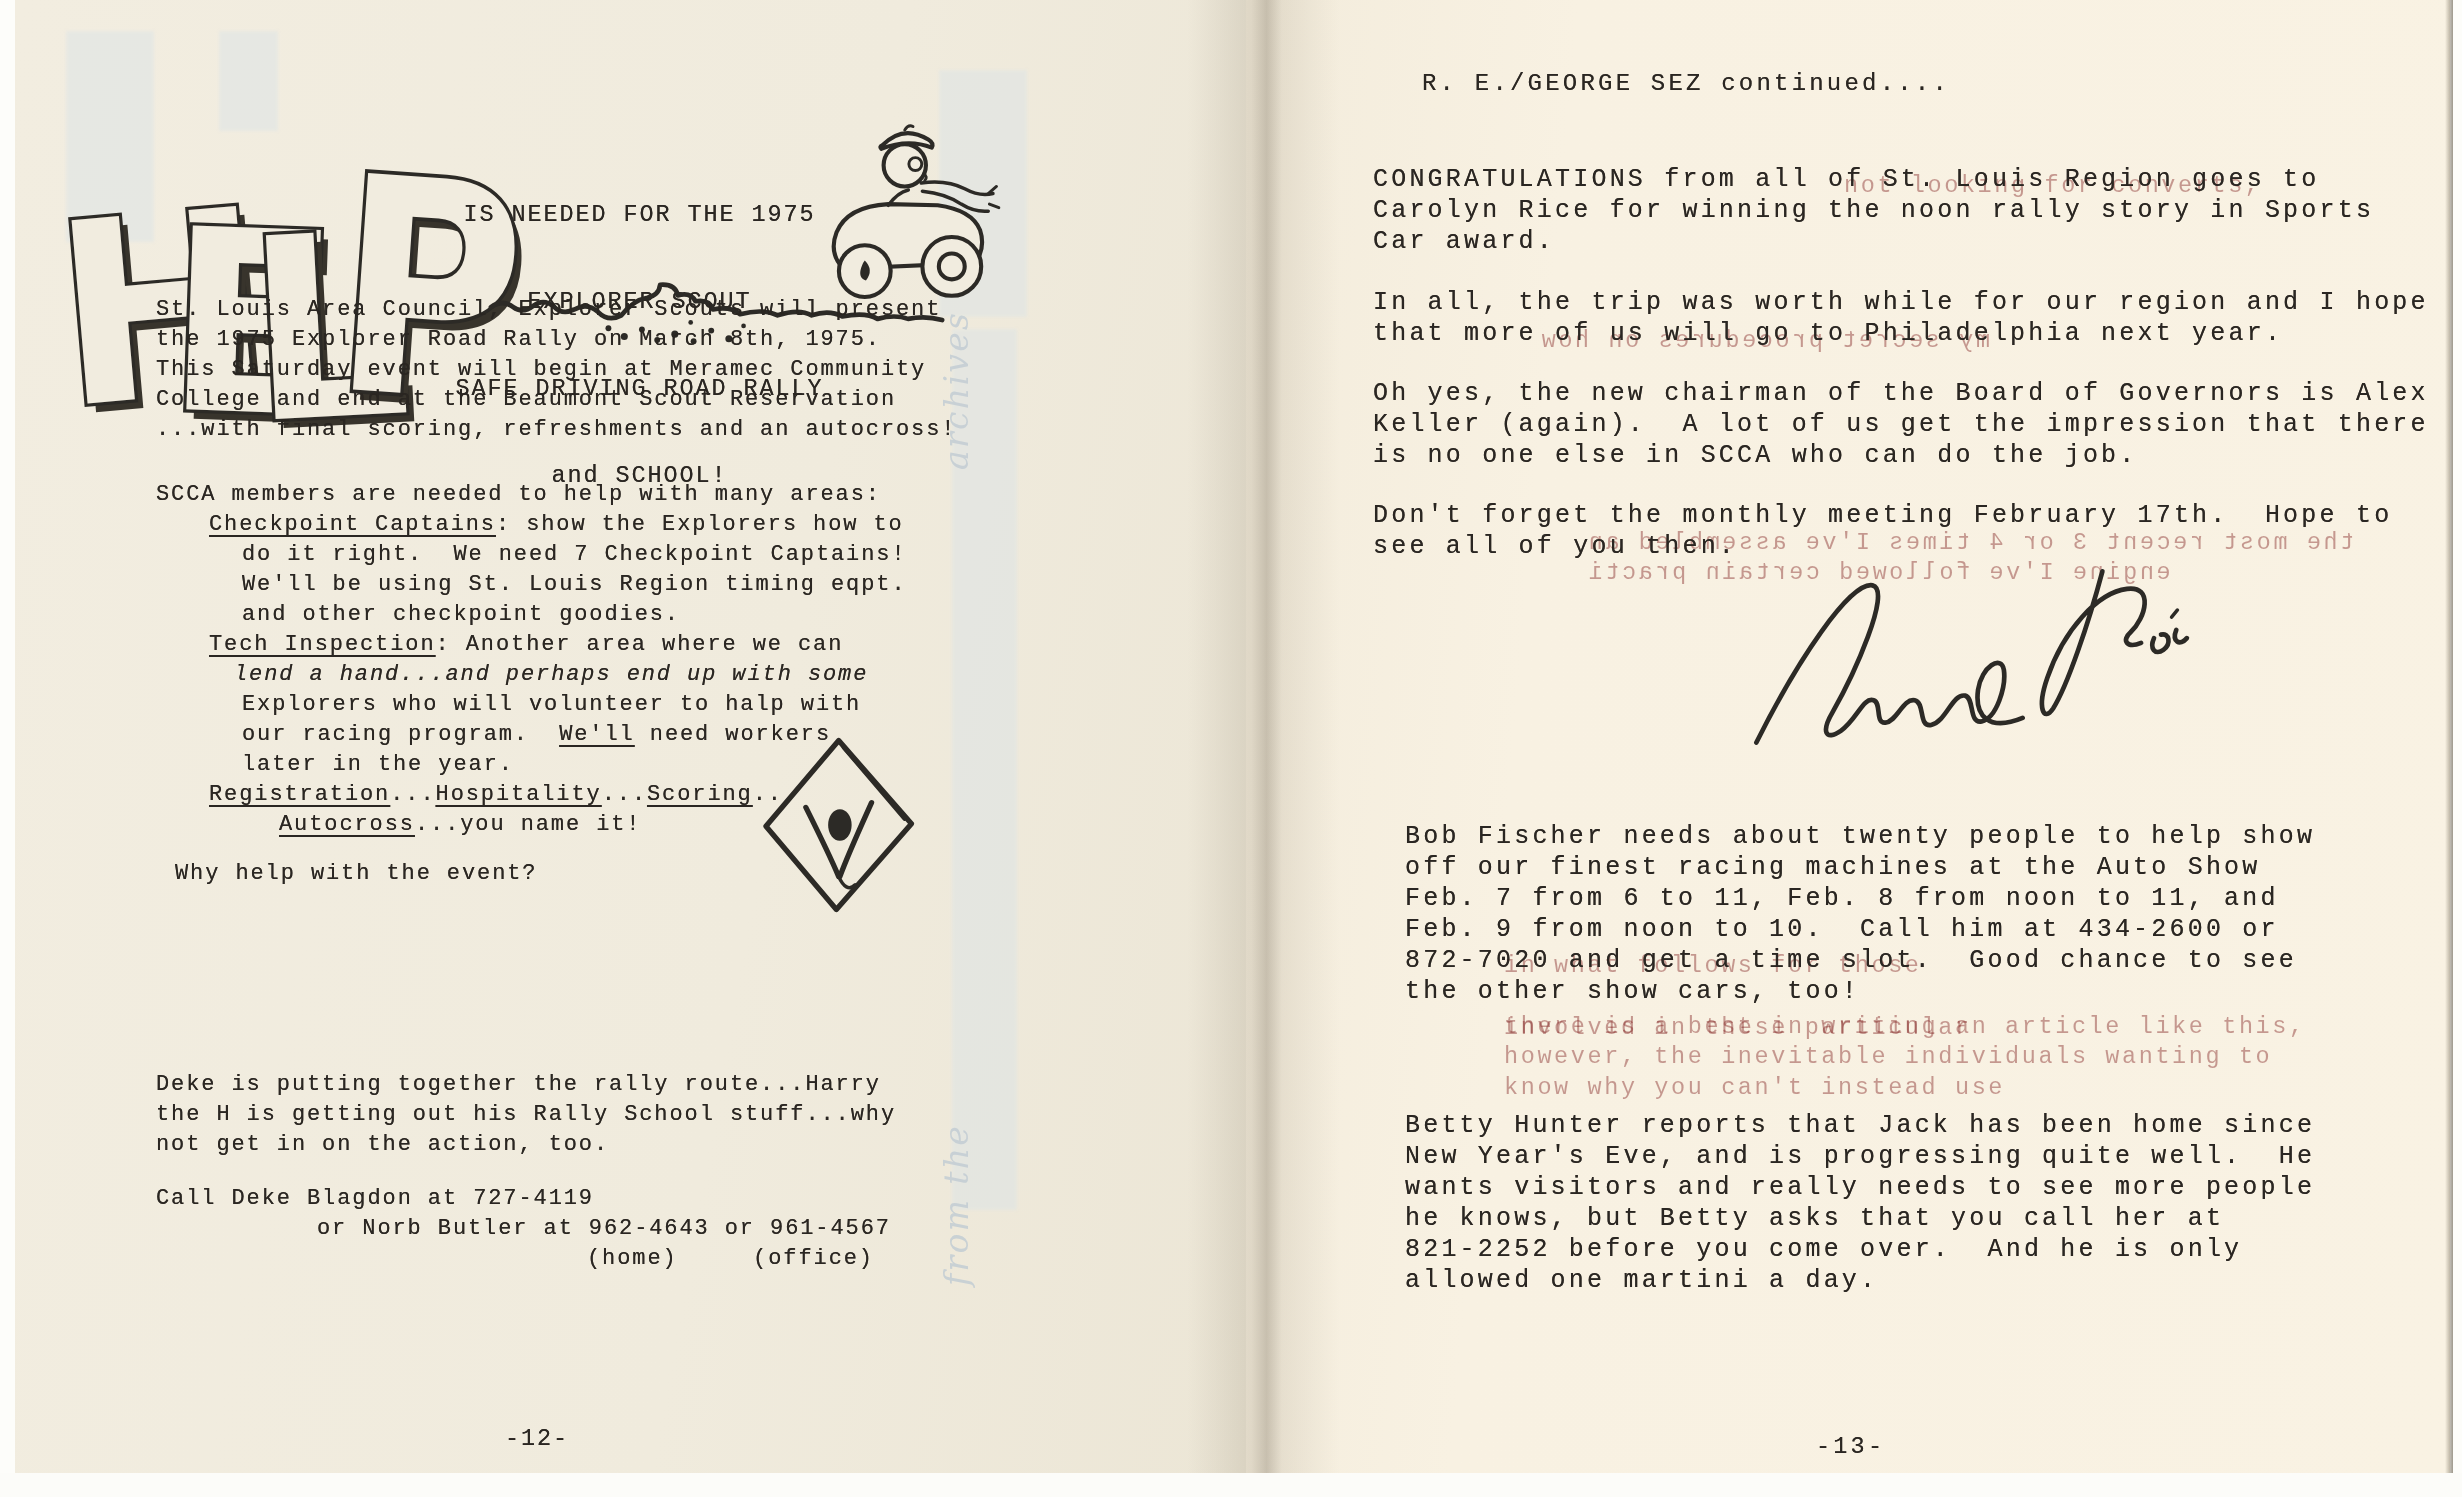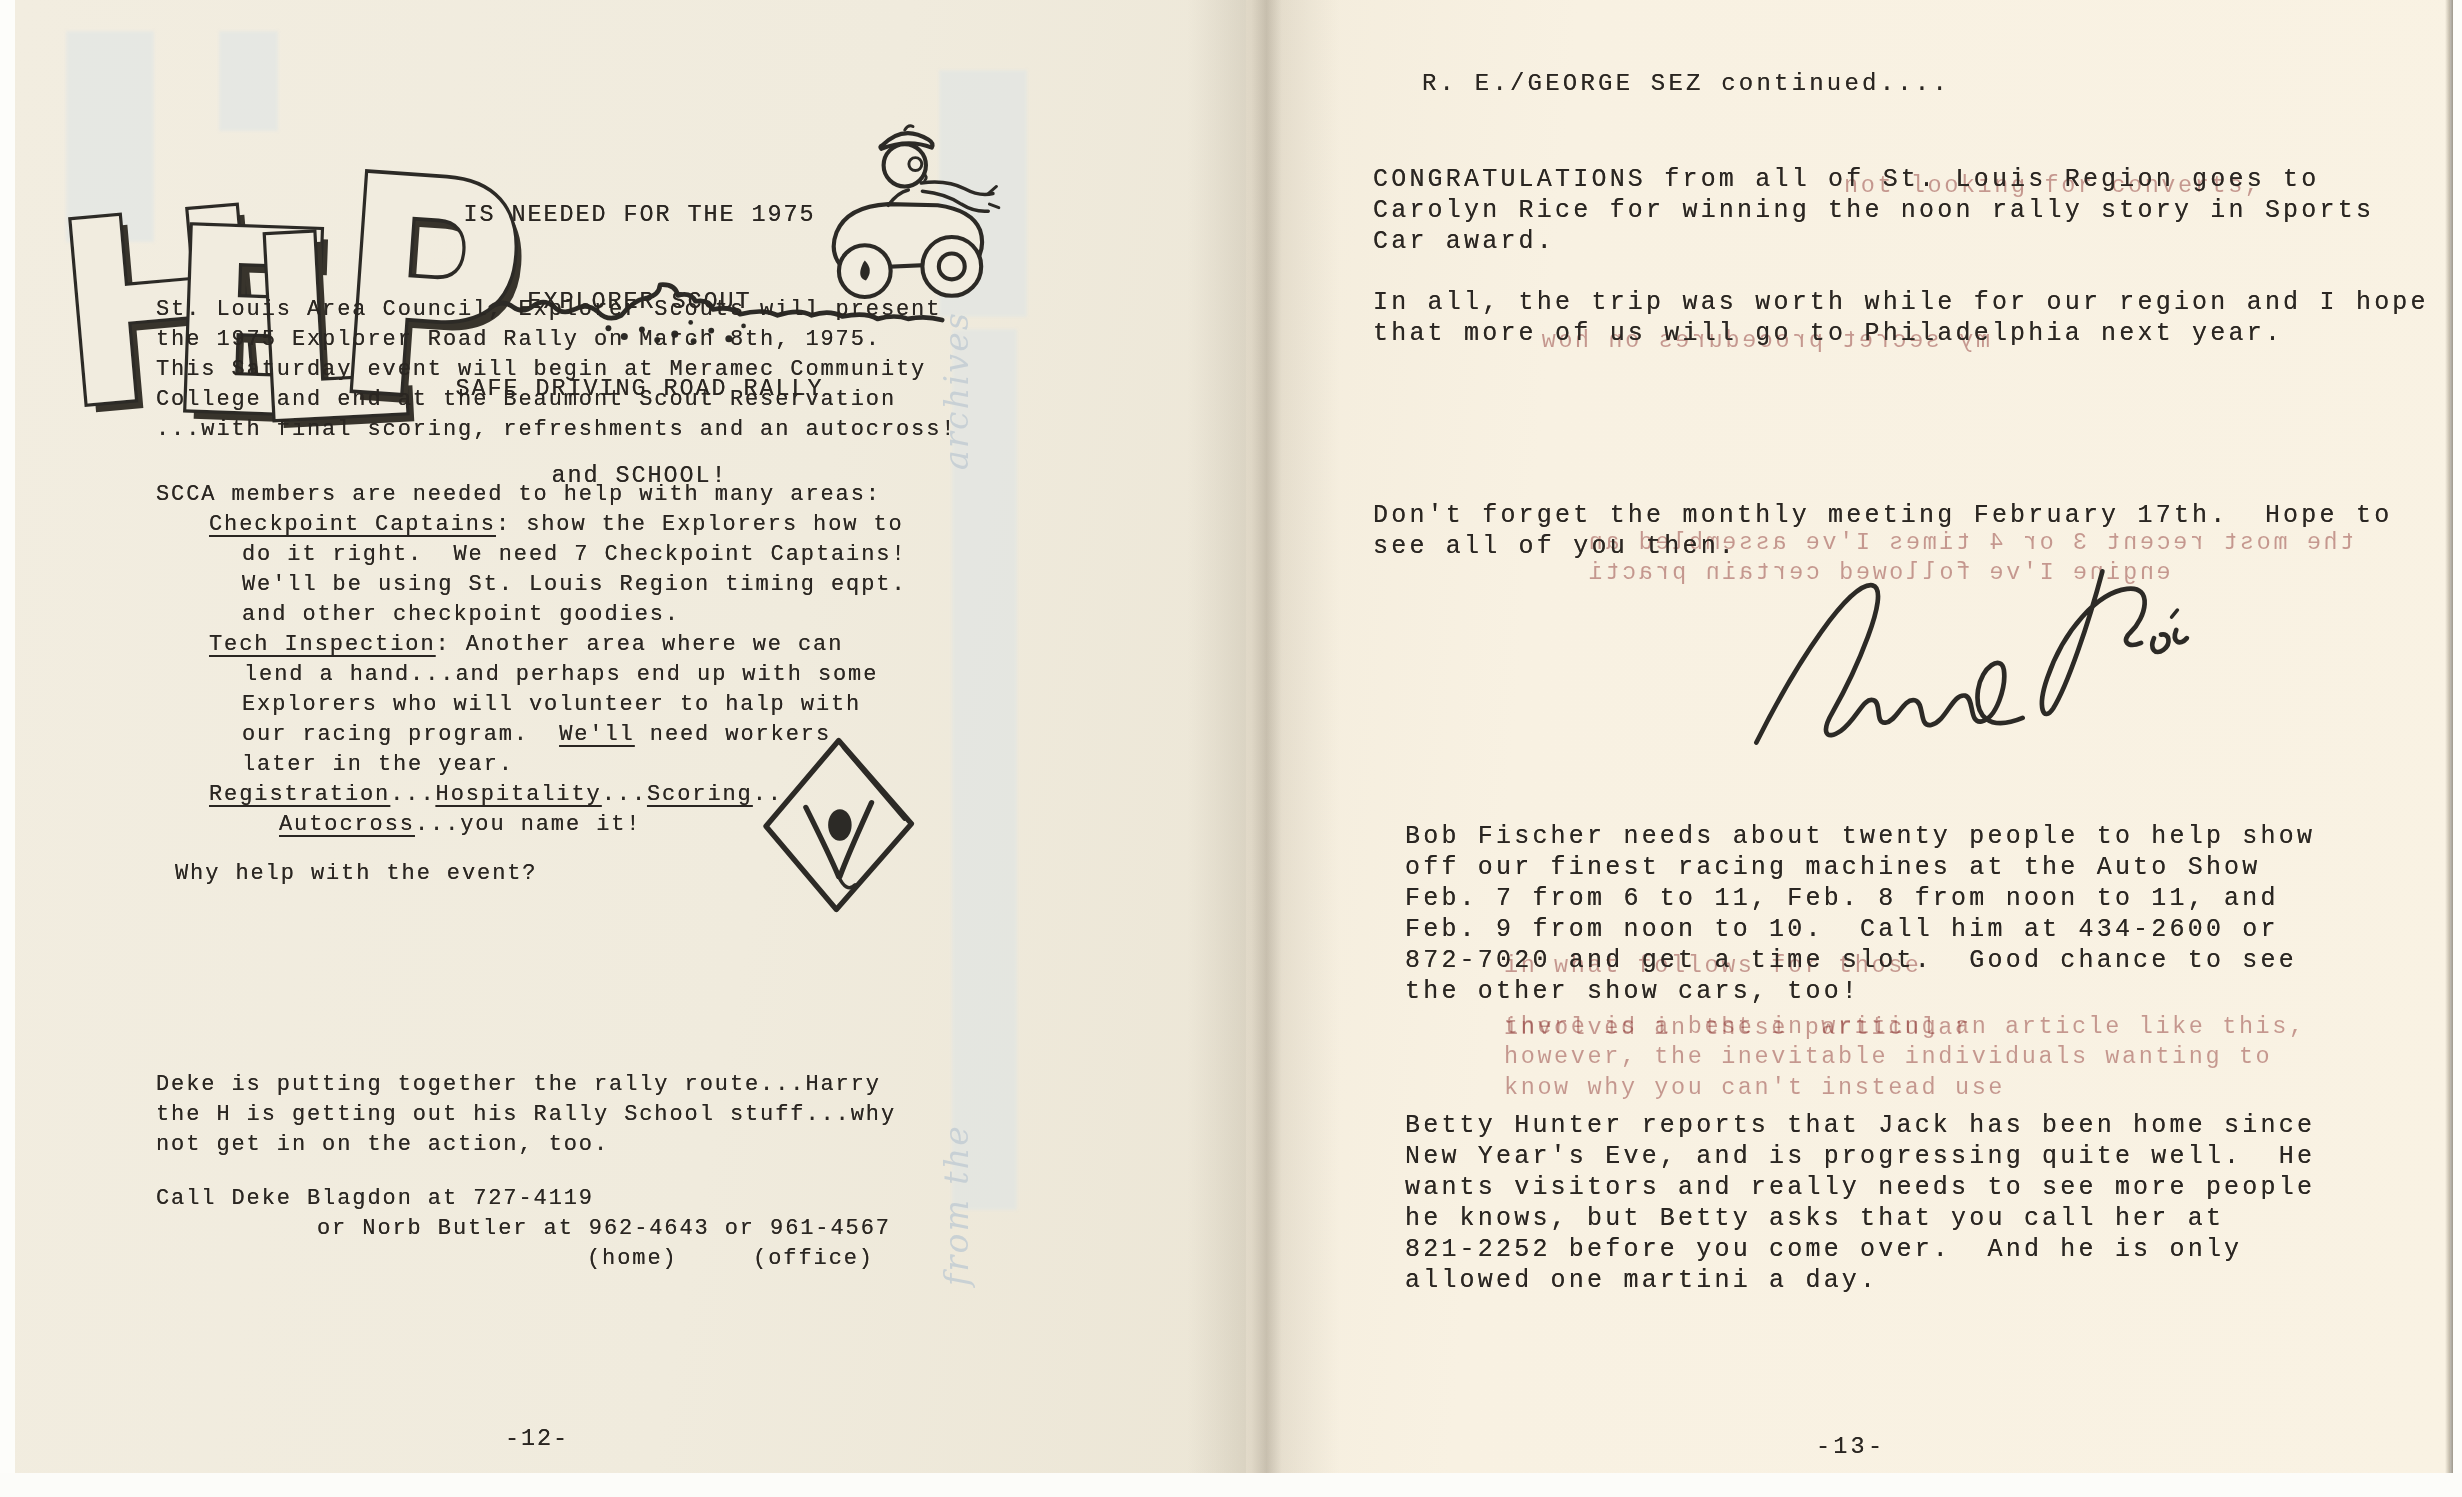--- a/index.html
+++ b/index.html
@@ -120,21 +120,21 @@
 ...with final scoring, refreshments and an autocross!</div>
 
   <div class="typed" style="left:156px;top:480px;">SCCA members are needed to help with many areas:</div>
 
   <div class="typed" style="left:209px;top:510px;text-align:right;"><span class="u">Checkpoint Captains</span><span>: show the Explorers how to</span></div>
   <div class="typed" style="left:242px;top:540px;">do it right.  We need 7 Checkpoint Captains!
 We'll be using St. Louis Region timing eqpt.
 and other checkpoint goodies.</div>
 
   <div class="typed" style="left:209px;top:630px;"><span class="u">Tech Inspection</span><span>: Another area where we can</span></div>
-  <div class="typed" style="left:244px;top:660px;">lend a hand...and perhaps end up with some</div>
+  <div class="typed" style="left:234px;top:660px;font-style:italic;">lend a hand...and perhaps end up with some</div>
   <div class="typed" style="left:242px;top:720px;"><span>our racing program.  </span><span class="u">We'll</span><span> need workers</span></div>
   <div class="typed" style="left:242px;top:690px;">Explorers who will volunteer to halp with</div>
   <div class="typed" style="left:242px;top:750px;">later in the year.</div>
 
   <div class="typed" style="left:209px;top:780px;"><span class="u">Registration</span><span>...</span><span class="u">Hospitality</span><span>...</span><span class="u">Scoring</span><span>...</span></div>
   <div class="typed" style="left:251px;top:810px;margin-left:28px;"><span class="u">Autocross</span><span>...you name it!</span></div>
 
   <svg width="156" height="176" style="left:761px;top:737px;" viewBox="0 0 265 300">
     <g class="ink" stroke-width="9">
       <path d="M132,6 L256,148 L128,294 L8,152 Z"></path>
@@ -168,20 +168,23 @@
   <span class="ghostline" style="left:1504px;top:1043px;">however, the inevitable individuals wanting to</span>
   <span class="ghostline" style="left:1504px;top:1074px;">know why you can't instead use</span>
 
   <div class="typed-r" style="left:1422px;top:68px;font-size:24px;">R. E./GEORGE SEZ continued....</div>
 
   <div class="typed-r" style="left:1373px;top:164px;">CONGRATULATIONS from all of St. Louis Region goes to
 Carolyn Rice for winning the noon rally story in Sports
 Car award.</div>
   <div class="typed-r" style="left:1373px;top:287px;">In all, the trip was worth while for our region and I hope
 that more of us will go to Philadelphia next year.</div>
+  <div class="typed-r" style="left:1373px;top:378px;">Oh yes, the new chairman of the Board of Governors is Alex
+Keller (again).  A lot of us get the impression that there
+is no one else in SCCA who can do the job.</div>
   <div class="typed-r" style="left:1373px;top:500px;">Don't forget the monthly meeting February 17th.  Hope to
 see all of you then.</div>
 
   <svg width="505" height="217" style="left:1715px;top:549px;" viewBox="0 0 860 370">
     <g class="ink" stroke="#1f1d1a" stroke-width="8">
       <path d="M70,330 C140,190 230,55 268,62 C302,70 236,215 200,278 C180,312 188,328 214,310 C242,290 252,252 270,258 C284,263 272,298 290,296 C310,294 320,254 340,258 C358,262 346,304 368,300 C394,294 404,246 426,250 C442,254 432,298 454,294 C480,288 496,234 492,206 C488,180 454,200 448,240 C442,284 466,312 524,288"></path>
       <path d="M660,38 C636,128 600,234 576,272 C560,296 548,272 566,220 C594,138 652,74 702,68 C748,62 734,118 708,142 C692,156 702,170 726,160"></path>
       <path d="M748,152 C740,170 750,182 764,172 C778,162 774,142 760,146"></path>
       <path d="M786,138 C778,158 792,166 804,152"></path>
       <path d="M778,116 L788,104" stroke-width="6"></path>

